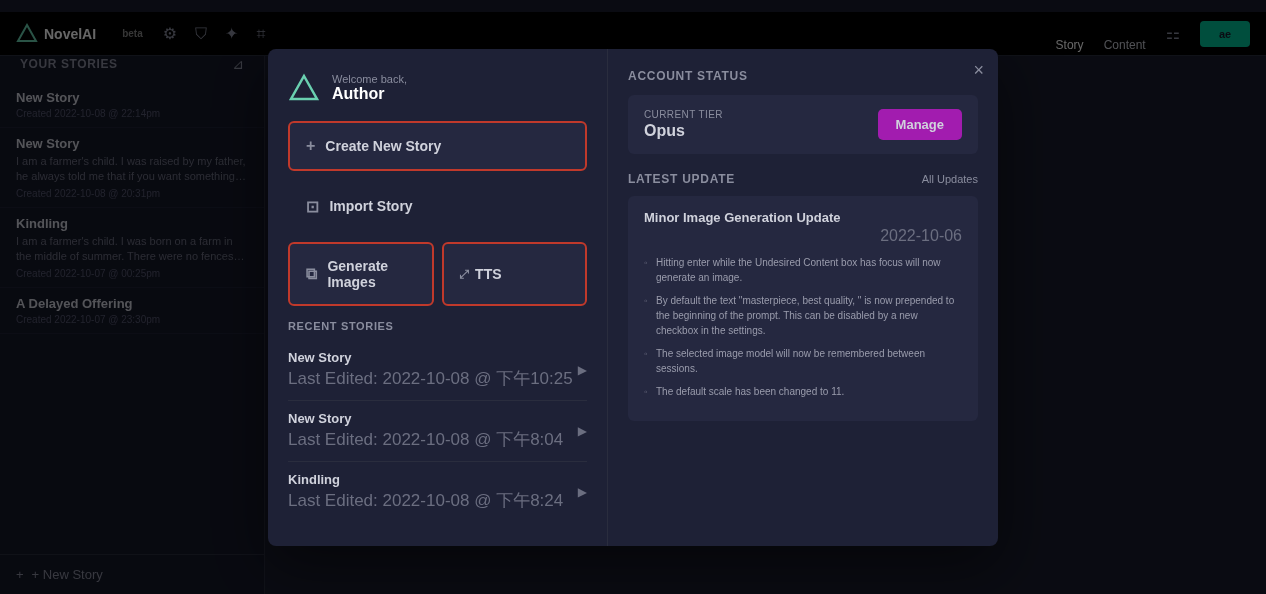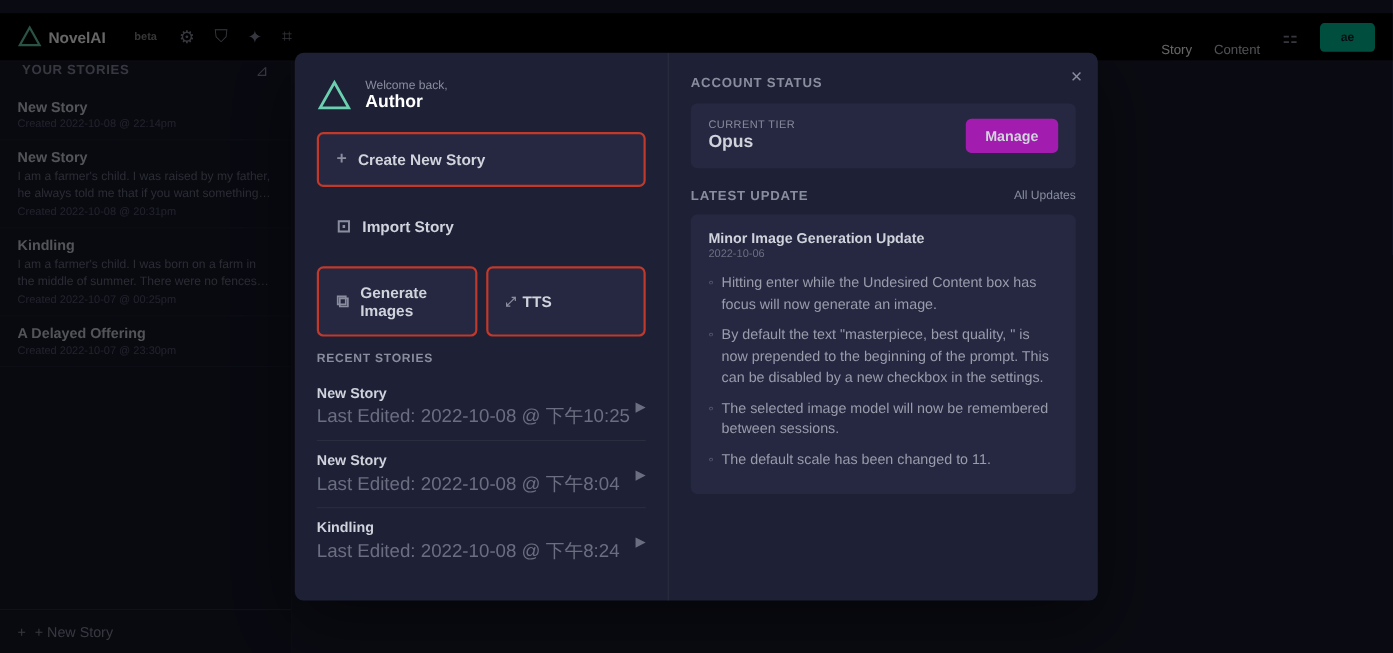--- a/index.html
+++ b/index.html
@@ -394,30 +394,31 @@
       border-radius: 6px;
       padding: 14px 16px;
     }
     .update-name {
       font-size: 13px;
       font-weight: 700;
       color: #d0d2dc;
       margin-bottom: 2px;
     }
     .update-date {
-      font-size: 10px;
+      font-size: 16px;
       color: #6b6e80;
       margin-bottom: 10px;
+      text-align: right;
     }
     .update-list {
       list-style: none;
       padding: 0;
     }
     .update-list li {
-      font-size: 13px;
+      font-size: 10px;
       color: #9a9cac;
       line-height: 1.5;
       margin-bottom: 8px;
       padding-left: 12px;
       position: relative;
     }
     .update-list li::before {
       content: '◦';
       position: absolute;
       left: 0;

